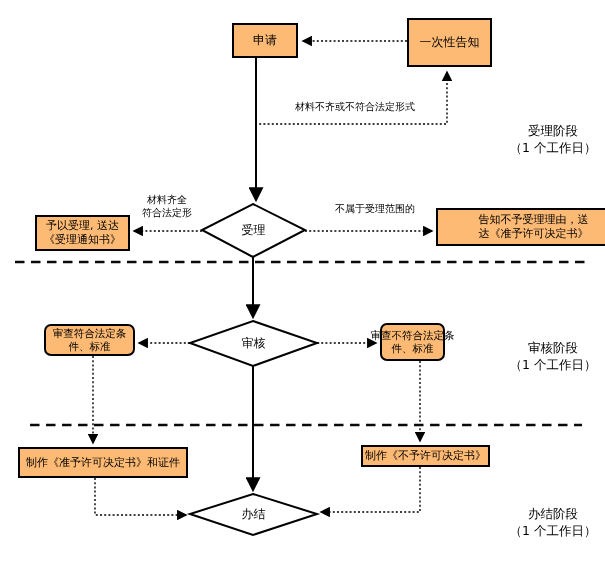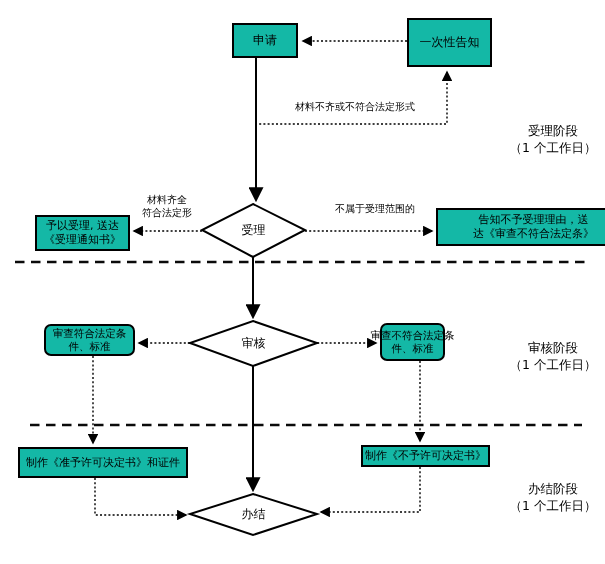--- a/index.html
+++ b/index.html
@@ -3,21 +3,21 @@
 <meta charset="utf-8">
 <style>
   html,body{margin:0;padding:0;background:#fff;}
   .canvas{
     position:relative;width:605px;height:564px;background:#ffffff;
     font-family:"DejaVu Sans","Liberation Sans",sans-serif;color:#000;
     overflow:hidden;
   }
   .wires{position:absolute;left:0;top:0;}
   .box{
-    position:absolute;border:2px solid #000;background:#14b8a6;
+    position:absolute;border:2px solid #000;background:#fdba74;
     display:flex;flex-direction:column;align-items:center;justify-content:center;
     text-align:center;box-sizing:border-box;line-height:1.25;
   }
   .box .ln{white-space:nowrap;}
   .fs12{font-size:12px;}
   .fs11{font-size:11px;}
   .fs10{font-size:10.5px;border-radius:7px;}
   .diamond-label{
     position:absolute;display:flex;align-items:center;justify-content:center;
     font-size:12px;text-align:left;pointer-events:none;
@@ -74,21 +74,21 @@
     <span class="ln">一次性告知</span>
   </div>
 
   <div class="box fs11" style="left:35px;top:215px;width:95px;height:36px;">
     <span class="ln">予以受理, 送达</span>
     <span class="ln">《受理通知书》</span>
   </div>
 
   <div class="box fs11" style="left:436px;top:208px;width:195px;height:38px;">
     <span class="ln">告知不予受理理由，送</span>
-    <span class="ln">达《审查不符合法定条》</span>
+    <span class="ln">达《准予许可决定书》</span>
   </div>
 
   <div class="box fs10" style="left:44px;top:324px;width:91px;height:32px;">
     <span class="ln">审查符合法定条</span>
     <span class="ln">件、标准</span>
   </div>
 
   <div class="box fs10" style="left:380px;top:323px;width:65px;height:38px;">
     <span class="ln">审查不符合法定条</span>
     <span class="ln">件、标准</span>
@@ -118,18 +118,18 @@
   <div class="stage-label" style="left:503px;top:122px;">
     <div>受理阶段</div>
     <div>（1 个工作日）</div>
   </div>
 
   <div class="stage-label" style="left:503px;top:339px;">
     <div>审核阶段</div>
     <div>（1 个工作日）</div>
   </div>
 
-  <div class="stage-label" style="left:503px;top:480px;">
+  <div class="stage-label" style="left:503px;top:505px;">
     <div>办结阶段</div>
     <div>（1 个工作日）</div>
   </div>
 
 </div>
 
 </body></html>

